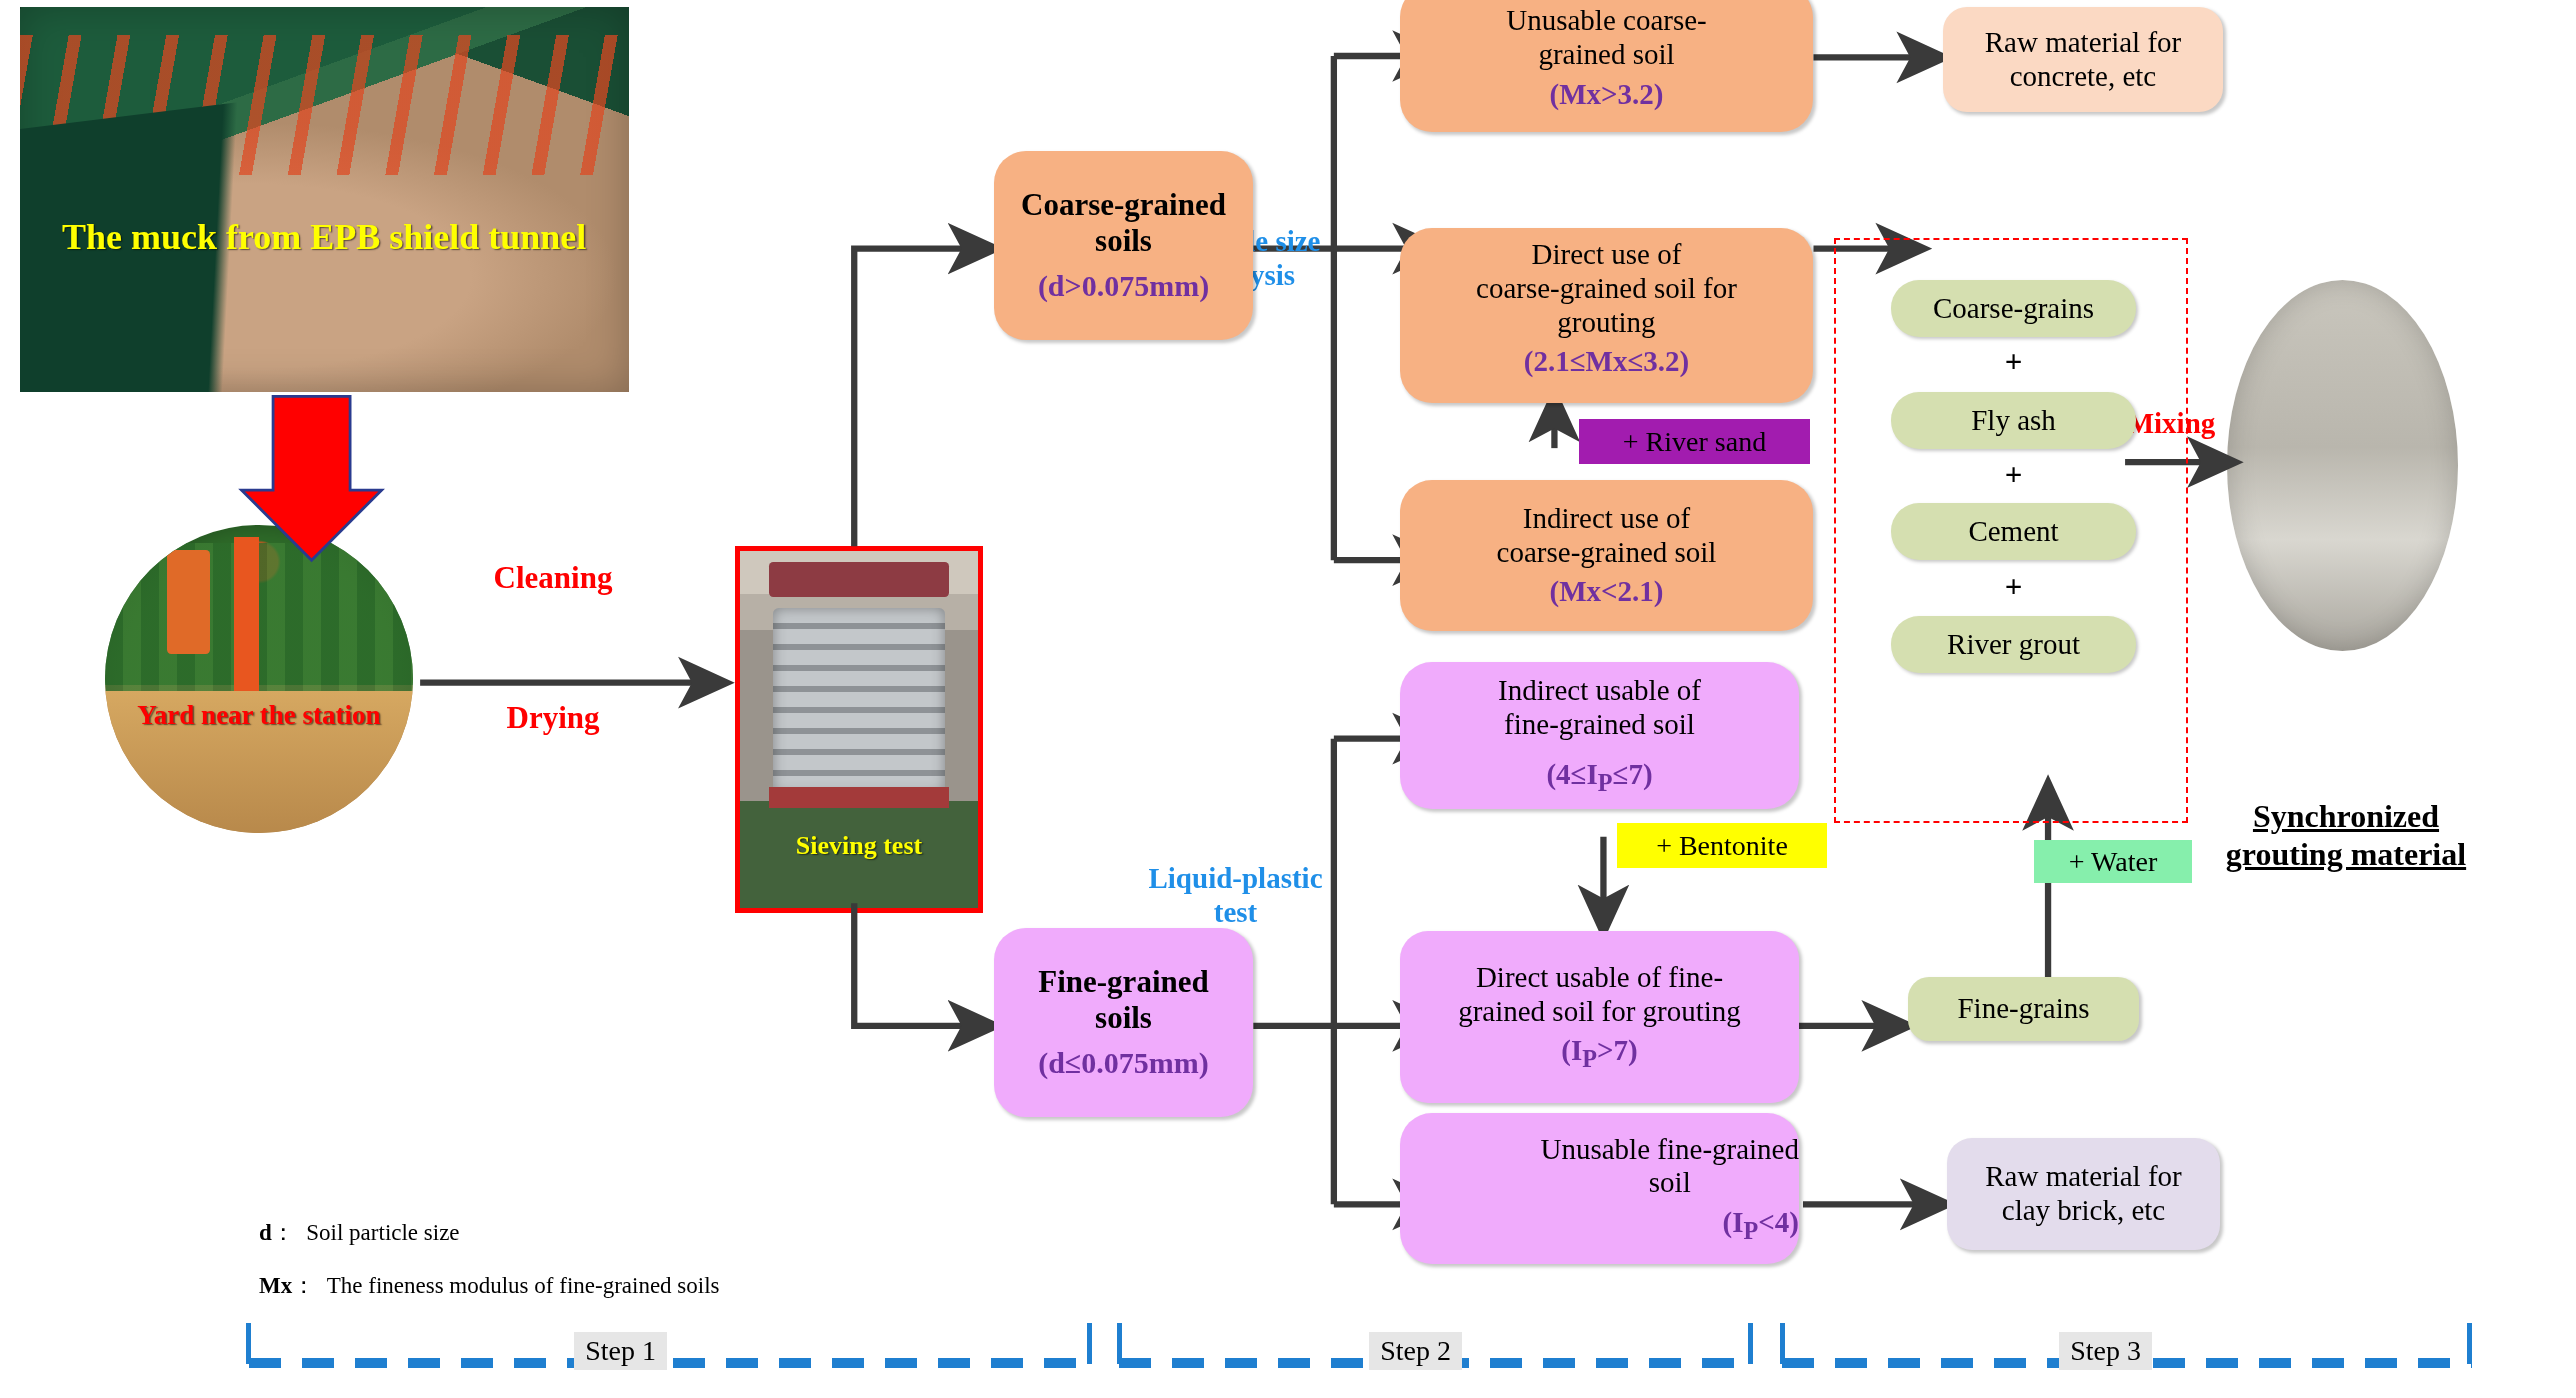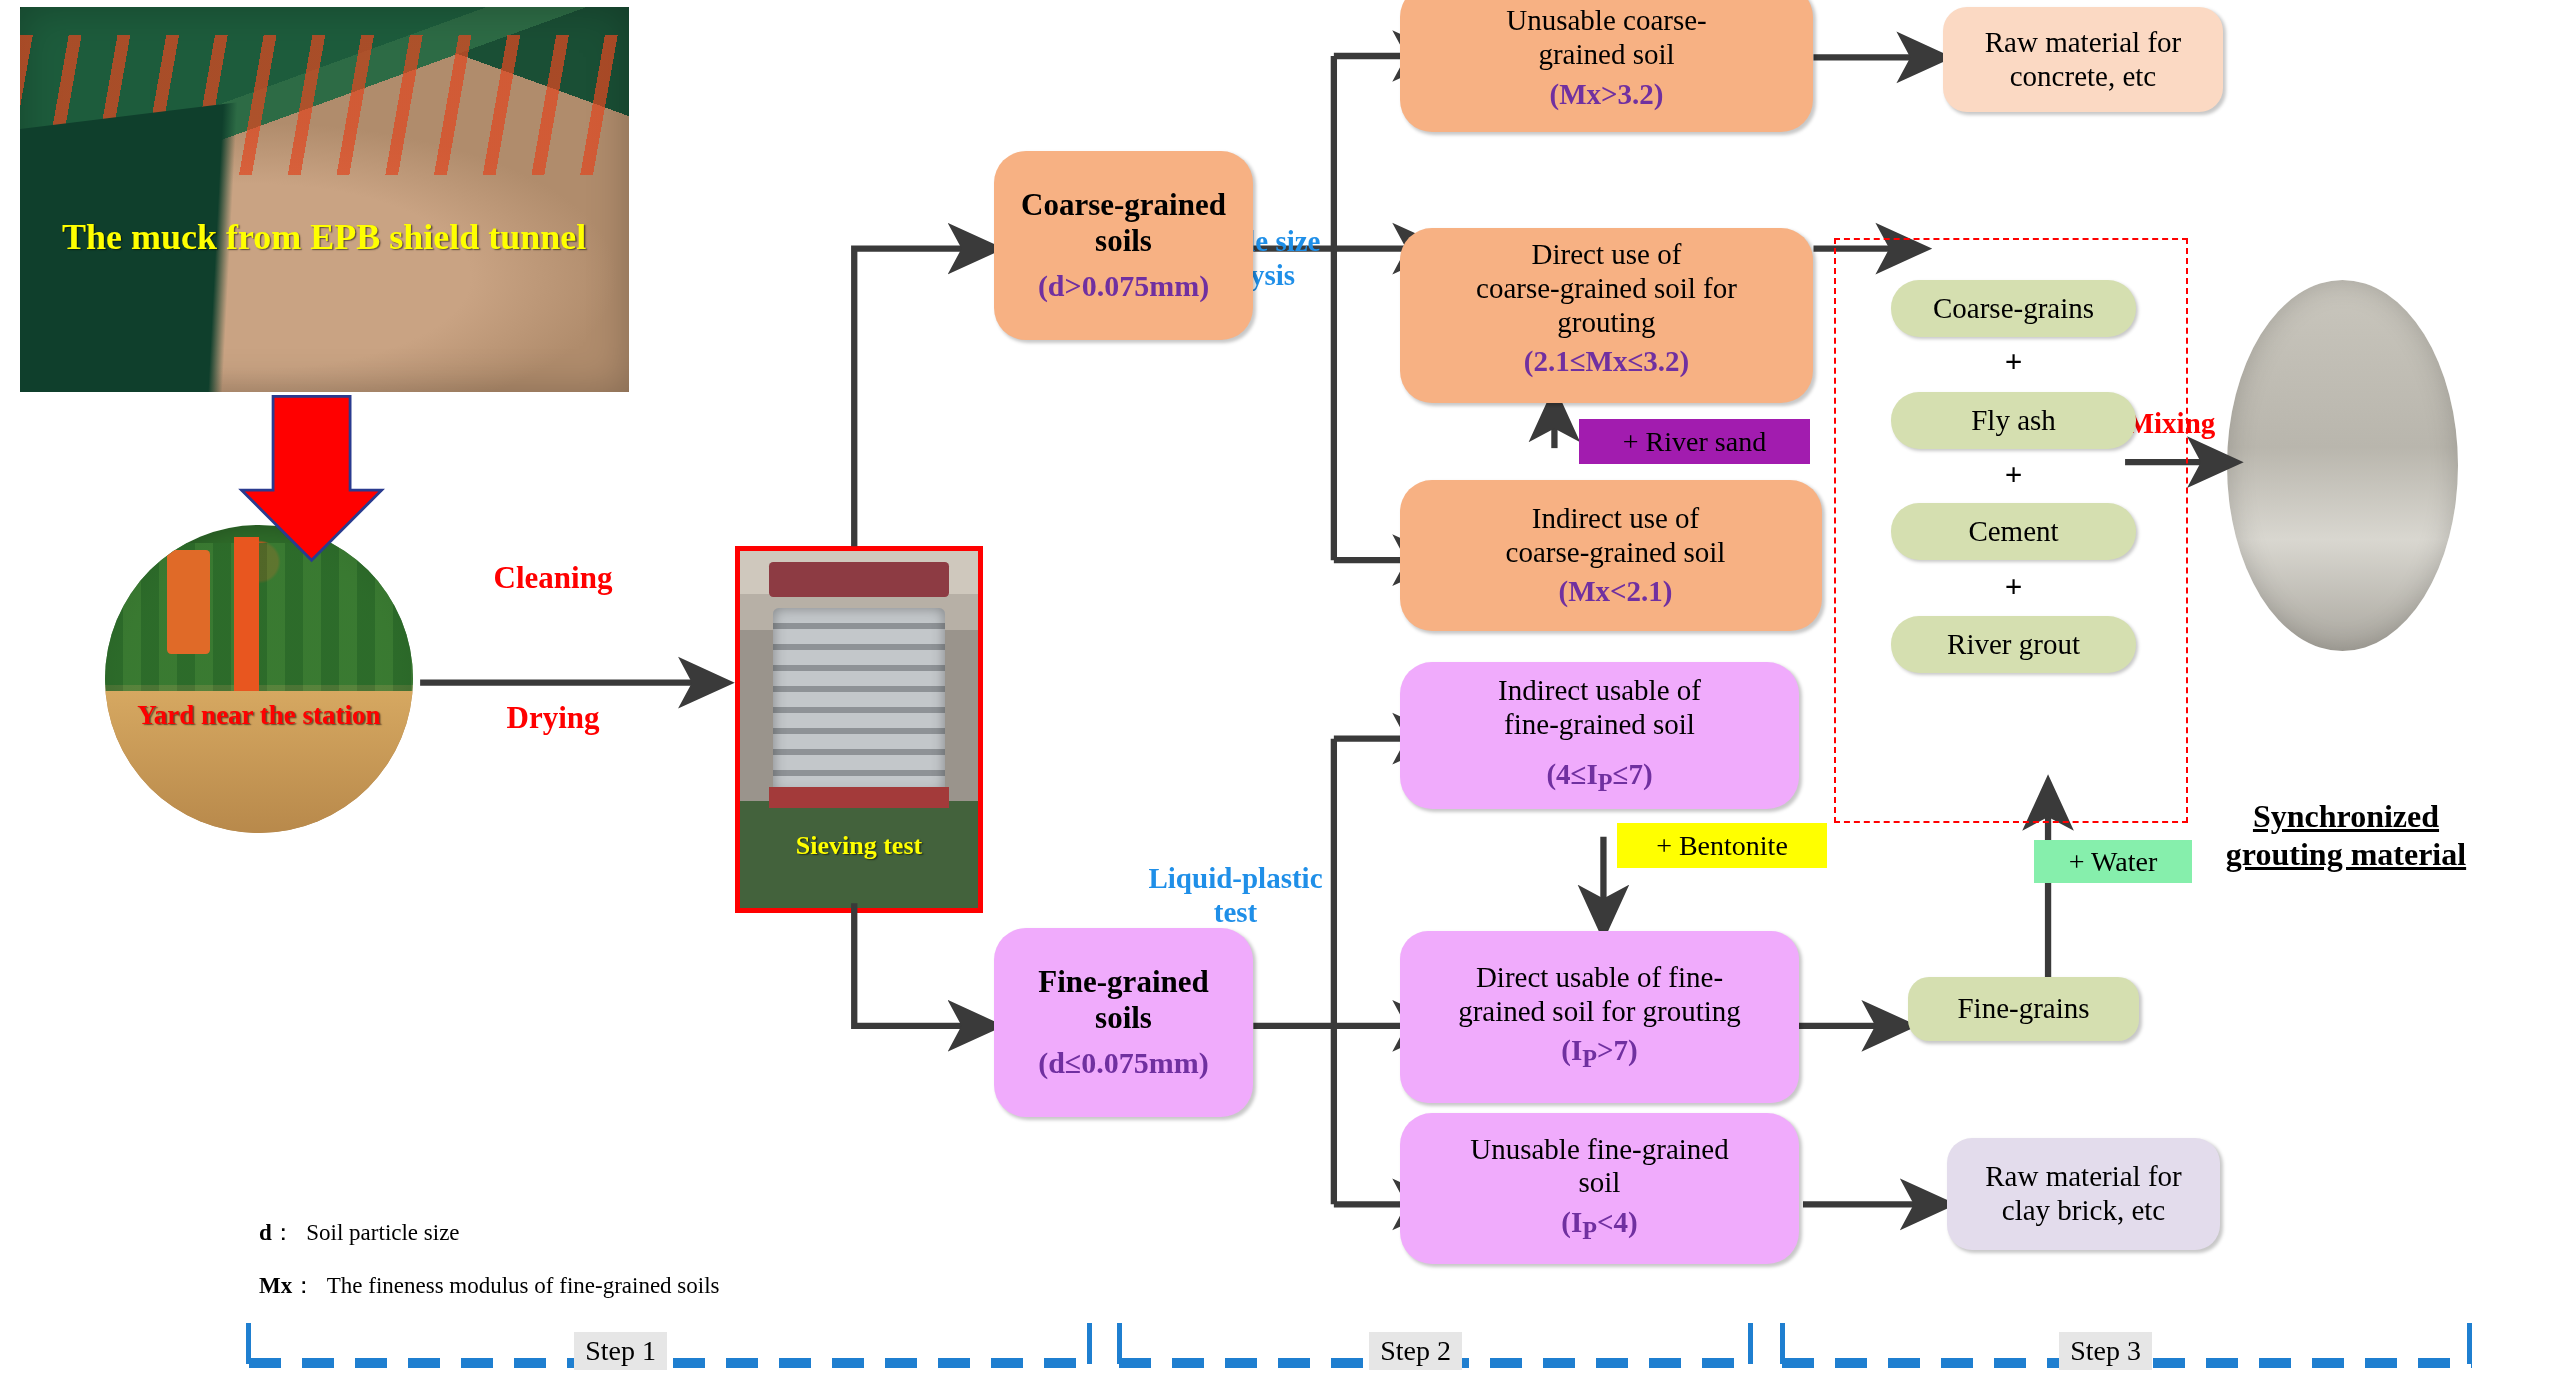--- a/index.html
+++ b/index.html
@@ -201,39 +201,39 @@
 concrete, etc</div>
 </div>
 
 <div class="box orange" style="left:1400px;top:228px;width:413px;height:175px;top:228px;">
   <div style="font-size:29px;white-space:pre-line;position:relative;top:-9.8px;">Direct use of
 coarse-grained soil for
 grouting</div>
   <div class="sub" style="font-size:29px;position:relative;top:-4.2px;">(2.1≤Mx≤3.2)</div>
 </div>
 
-<div class="box orange" style="left:1400px;top:480px;width:413px;height:151px;padding-left:9px;">
+<div class="box orange" style="left:1400px;top:480px;width:413px;height:151px;">
   <div style="font-size:29px;white-space:pre-line;">Indirect use of
 coarse-grained soil</div>
   <div class="sub" style="font-size:29px;margin-top:5.6px;">(Mx&lt;2.1)</div>
 </div>
 
 <div class="box blue" style="left:1400px;top:662px;width:399px;height:147px;">
   <div style="font-size:29px;white-space:pre-line;">Indirect usable of
 fine-grained soil</div>
   <div class="sub" style="font-size:29px;margin-top:17px;">(4≤I<sub>P</sub>≤7)</div>
 </div>
 
 <div class="box blue" style="left:1400px;top:931px;width:399px;height:172px;border-radius:28px;">
   <div style="font-size:29px;white-space:pre-line;">Direct usable of fine-
 grained soil for grouting</div>
   <div class="sub" style="font-size:29px;margin-top:5.6px;">(I<sub>P</sub>&gt;7)</div>
 </div>
 
-<div class="box blue" style="left:1400px;top:1113px;width:399px;height:151px;">
+<div class="box blue" style="left:1400px;top:1113px;width:399px;height:151px;align-items:flex-end;">
   <div style="font-size:29px;white-space:pre-line;">Unusable fine-grained
 soil</div>
   <div class="sub" style="font-size:29px;margin-top:5.6px;">(I<sub>P</sub>&lt;4)</div>
 </div>
 
 <div class="box purple" style="left:1947px;top:1138px;width:273px;height:112px;border-radius:25px;">
   <div style="font-size:29px;white-space:pre-line;">Raw material for
 clay brick, etc</div>
 </div>
 

